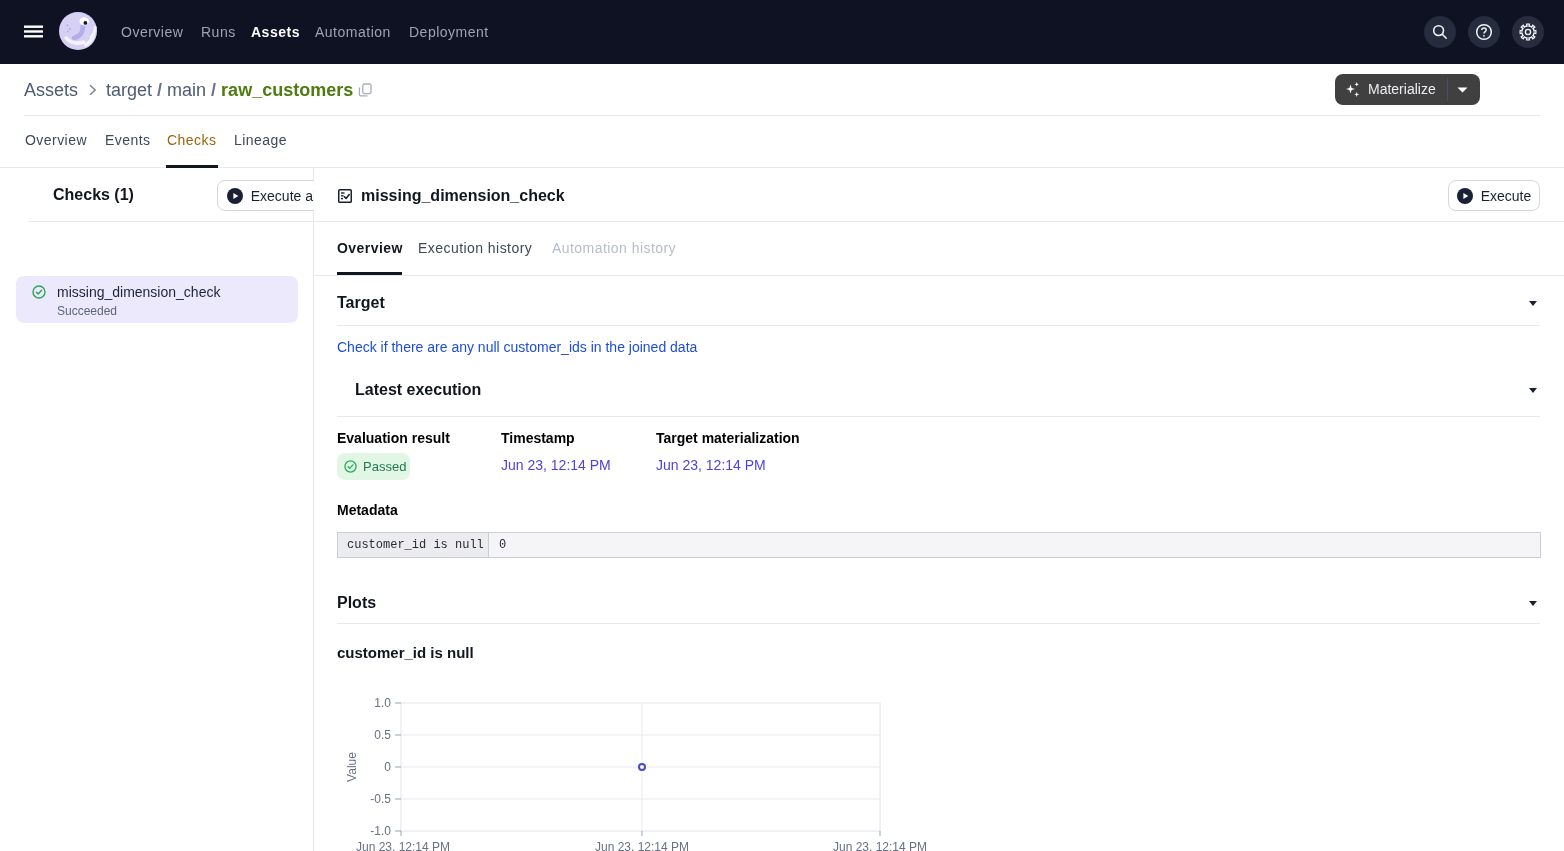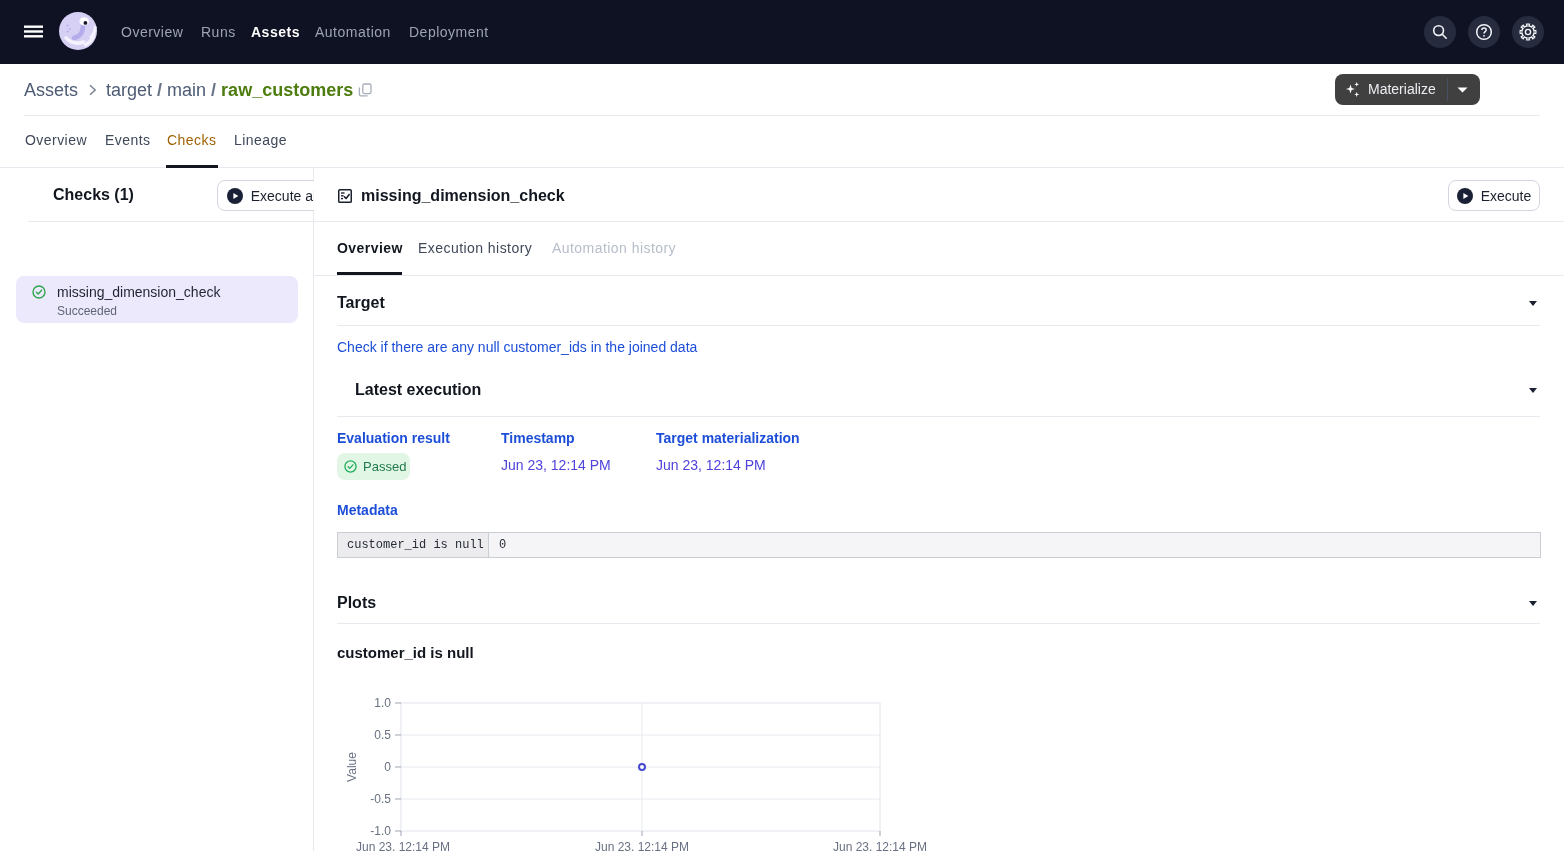--- a/index.html
+++ b/index.html
@@ -30,21 +30,21 @@
   #filter span { position:absolute; left:29px; top:6px; font-size:14px; color:#99A1B2; }
   #checkitem { position:absolute; left:16px; top:108px; width:282px; height:47px; background:#EDE9FC; border-radius:8px; }
   
   #rightpanel { position:absolute; left:314px; top:168px; width:1250px; height:683px; background:#fff; }
   #righthead { position:absolute; left:0; top:0; width:1250px; height:54px; border-bottom:1px solid #E7E9EE; }
   #righttabs { position:absolute; left:0; top:54px; width:1250px; height:54px; border-bottom:1px solid #E7E9EE; }
   .rtab { position:absolute; top:0; height:53px; line-height:53px; font-size:14px; color:#3E4859; letter-spacing:0.45px; }
   .h16 { font-weight:700; font-size:16px; color:#11161F; }
   .sep { position:absolute; left:23px; right:24px; height:1px; background:#E7E9EE; }
   .caret { position:absolute; right:27px; width:0; height:0; border-left:4.5px solid transparent; border-right:4.5px solid transparent; border-top:5px solid #1A2130; }
-  .colhead { position:absolute; font-size:14px; font-weight:700; color:#1d4ed8; }
+  .colhead { position:absolute; font-size:14px; font-weight:700; color:#000000; }
   .bluelink { position:absolute; font-size:14px; color:#4F43DB; }
   .mono { font-family:"Liberation Mono", monospace; }
 </style>
 </head>
 <body>
 
 <div id="topbar">
   <svg class="abs" style="left:24px;top:25px" width="20" height="14" viewBox="0 0 20 14">
     <rect x="0" y="0.5" width="19" height="2.4" fill="#fff"></rect>
     <rect x="0" y="5.3" width="19" height="2.4" fill="#fff"></rect>

